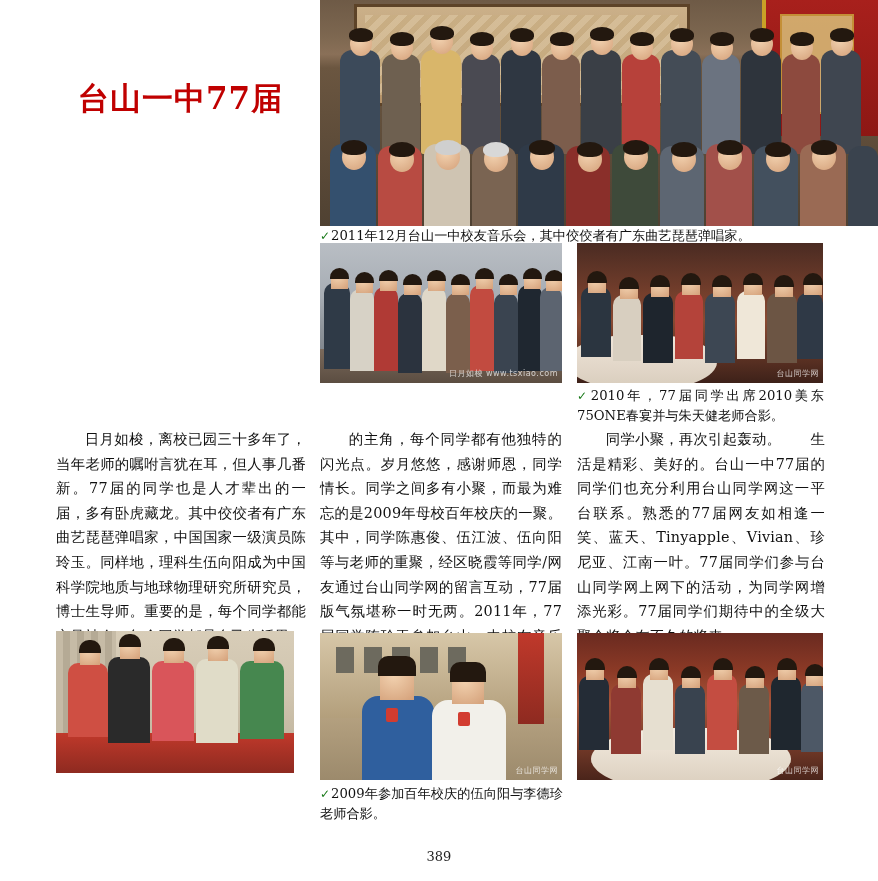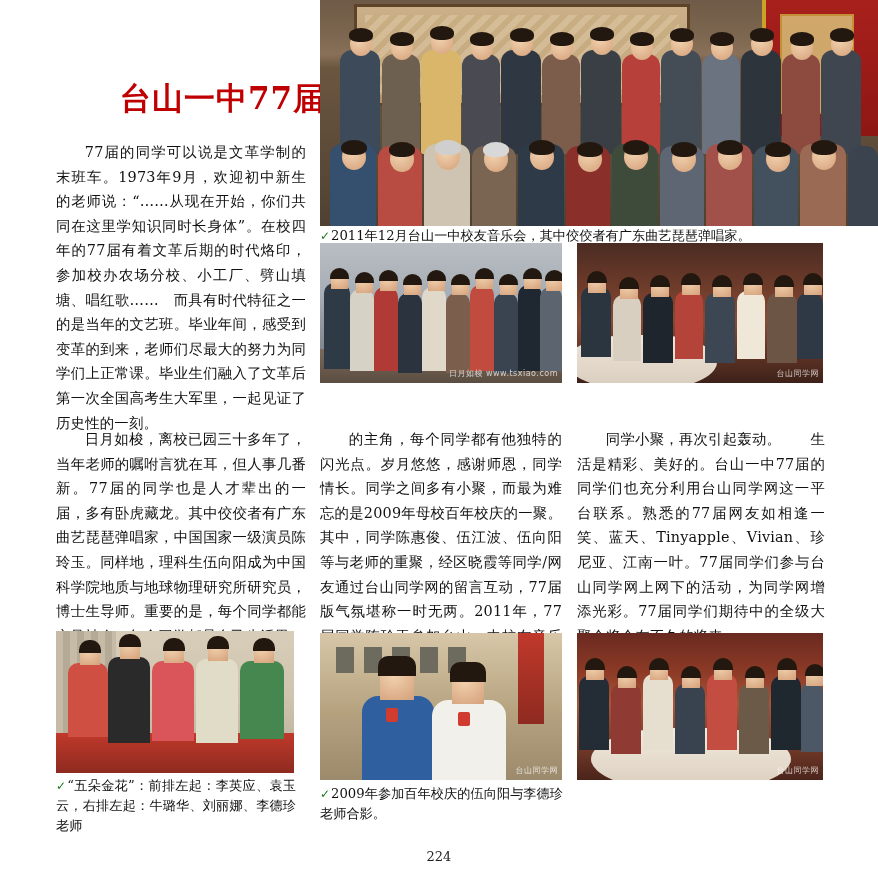--- a/index.html
+++ b/index.html
@@ -26,21 +26,20 @@
     position: absolute;
     left: 78px;
     top: 78px;
     width: 230px;
     font-family: "DejaVu Serif", "Liberation Serif", serif;
     font-weight: bold;
     font-size: 31px;
     letter-spacing: 1px;
     color: #c00000;
     white-space: nowrap;
-    margin-left: 42px;
   }
 
   
   .col {
     position: absolute;
     font-family: "DejaVu Serif", "Liberation Serif", serif;
     font-size: 14.4px;
     line-height: 24.6px;
     color: #111111;
     text-align: justify;
@@ -193,23 +192,20 @@
   .bb-table { position:absolute; left:14px; bottom:-10px; width:200px; height:62px;
     border-radius:50%/60%; background: linear-gradient(to bottom,#f4ece0,#d9cdbc); }
 </style>
 </head>
 <body>
 
 <div class="page">
 
   <div class="title">台山一中77届</div>
 
-  <div class="col" id="col-left-top">
-    <p>77届的同学可以说是文革学制的末班车。1973年9月，欢迎初中新生的老师说：“……从现在开始，你们共同在这里学知识同时长身体”。在校四年的77届有着文革后期的时代烙印，参加校办农场分校、小工厂、劈山填塘、唱红歌……　而具有时代特征之一的是当年的文艺班。毕业年间，感受到变革的到来，老师们尽最大的努力为同学们上正常课。毕业生们融入了文革后第一次全国高考生大军里，一起见证了历史性的一刻。</p>
-  </div>
 
   <div class="col" id="col-left-bot">
     <p>日月如梭，离校已园三十多年了，当年老师的嘱咐言犹在耳，但人事几番新。77届的同学也是人才辈出的一届，多有卧虎藏龙。其中佼佼者有广东曲艺琵琶弹唱家，中国国家一级演员陈玲玉。同样地，理科生伍向阳成为中国科学院地质与地球物理研究所研究员，博士生导师。重要的是，每个同学都能立足社会，每个同学都是自己生活里</p>
   </div>
 
   <div class="col" id="col-mid">
     <p>的主角，每个同学都有他独特的闪光点。岁月悠悠，感谢师恩，同学情长。同学之间多有小聚，而最为难忘的是2009年母校百年校庆的一聚。其中，同学陈惠俊、伍江波、伍向阳等与老师的重聚，经区晓霞等同学/网友通过台山同学网的留言互动，77届版气氛堪称一时无两。2011年，77届同学陈玲玉参加台山一中校友音乐会，并与老师和</p>
   </div>
 
   <div class="col" id="col-right">
@@ -374,20 +370,23 @@
         <span class="head" style="left:167px;bottom:88px;width:18px;height:20px"></span>
         <span class="hair" style="left:166px;bottom:98px;width:20px;height:12px"></span>
         <span class="head" style="left:198px;bottom:86px;width:18px;height:20px"></span>
         <span class="hair" style="left:197px;bottom:96px;width:20px;height:12px"></span>
         <span class="head" style="left:227px;bottom:88px;width:18px;height:20px"></span>
         <span class="hair" style="left:226px;bottom:98px;width:20px;height:12px"></span>
       </div>
       <div class="watermark">台山同学网</div>
     </div>
   </div>
+  <div class="caption" id="cap-spring-2010">
+    <span class="mark">✓</span><span>2010年，77届同学出席2010美东75ONE春宴并与朱天健老师合影。</span>
+  </div>
 
   <div class="photo" id="photo-five-flowers">
     <div class="inner">
       <div class="ff-bg"></div>
       <div class="ff-curtain"></div>
       <div class="ff-table"></div>
       <div class="crowd">
         <span style="left:12px;bottom:36px;width:40px;height:74px;background:#cf4f43"></span>
         <span style="left:52px;bottom:30px;width:42px;height:86px;background:#2a2a2a"></span>
         <span style="left:96px;bottom:32px;width:42px;height:80px;background:#d9555a"></span>
@@ -399,23 +398,20 @@
         <span class="hair" style="left:63px;bottom:126px;width:22px;height:13px"></span>
         <span class="head" style="left:108px;bottom:110px;width:20px;height:22px"></span>
         <span class="hair" style="left:107px;bottom:122px;width:22px;height:13px"></span>
         <span class="head" style="left:152px;bottom:112px;width:20px;height:22px"></span>
         <span class="hair" style="left:151px;bottom:124px;width:22px;height:13px"></span>
         <span class="head" style="left:198px;bottom:110px;width:20px;height:22px"></span>
         <span class="hair" style="left:197px;bottom:122px;width:22px;height:13px"></span>
       </div>
       <div class="watermark"></div>
     </div>
-  </div>
-  <div class="caption" id="cap-five-flowers">
-    <span class="mark">✓</span><span>“五朵金花”：前排左起：李英应、袁玉云，右排左起：牛璐华、刘丽娜、李德珍老师</span>
   </div>
 
   <div class="photo" id="photo-wuxiangyang">
     <div class="inner">
       <div class="wx-bg"></div>
       <div class="wx-bldg"></div>
       <div class="wx-win" style="left:16px;top:14px;width:18px;height:26px"></div>
       <div class="wx-win" style="left:44px;top:14px;width:18px;height:26px"></div>
       <div class="wx-win" style="left:72px;top:14px;width:18px;height:26px"></div>
       <div class="wx-win" style="left:100px;top:14px;width:18px;height:26px"></div>
@@ -465,15 +461,15 @@
         <span class="hair" style="left:168px;bottom:102px;width:20px;height:12px"></span>
         <span class="head" style="left:201px;bottom:100px;width:18px;height:20px"></span>
         <span class="hair" style="left:200px;bottom:110px;width:20px;height:12px"></span>
         <span class="head" style="left:229px;bottom:94px;width:18px;height:20px"></span>
         <span class="hair" style="left:228px;bottom:104px;width:20px;height:12px"></span>
       </div>
       <div class="watermark">台山同学网</div>
     </div>
   </div>
 
-  <div class="page-number">224</div>
+  <div class="page-number">389</div>
 
 </div>
 
 </body></html>

